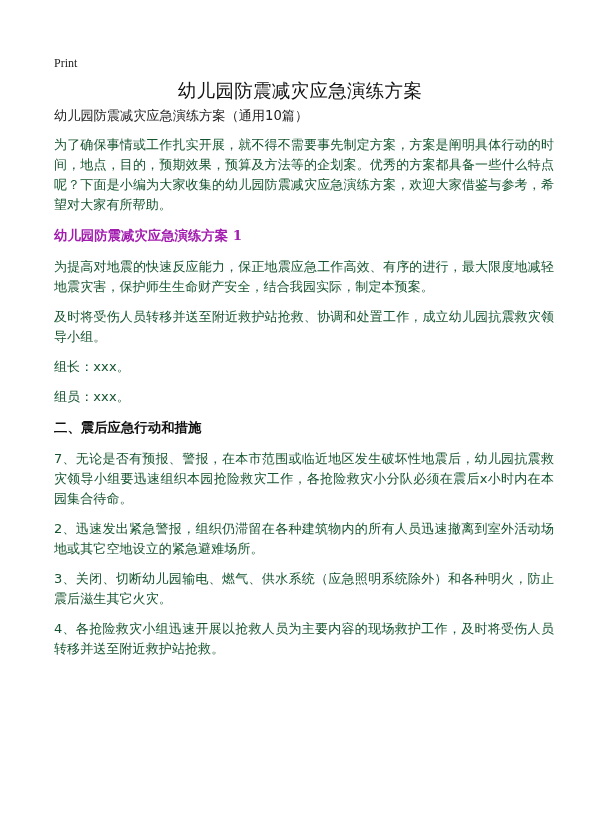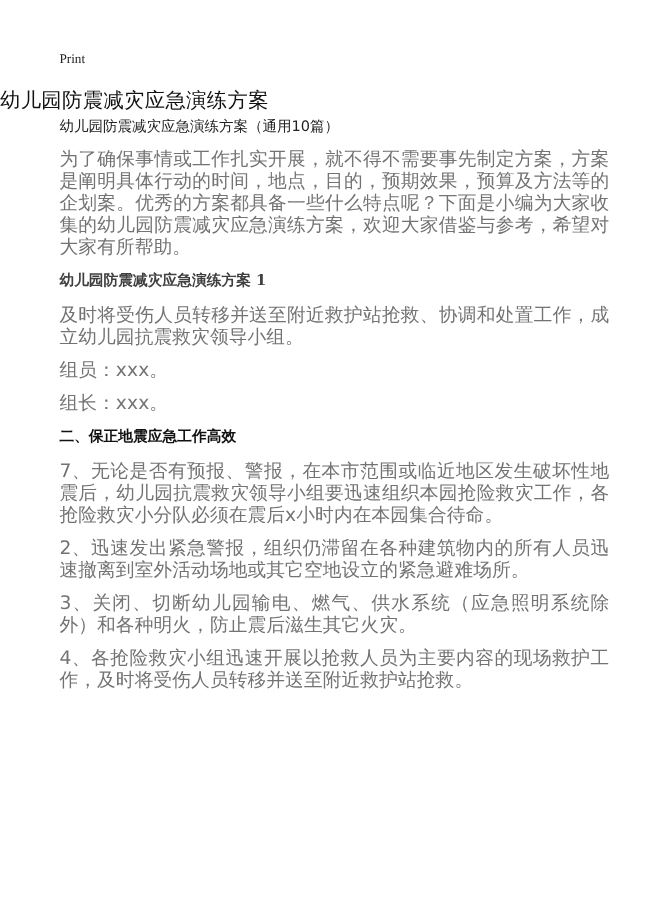--- a/index.html
+++ b/index.html
@@ -17,63 +17,64 @@
     .page {
       position: absolute;
       left: 0; top: 0;
       width: 600px;
       height: 828px;
       background: #ffffff;
     }
     .print-link {
       position: absolute;
       left: 54px;
-      top: 46px;
+      top: 56px;
       font-family: "Liberation Serif", "DejaVu Serif", serif;
       font-size: 12px;
       color: #222;
       text-decoration: none;
       cursor: pointer;
     }
     .doc-title {
       position: absolute;
       left: 0;
       width: 600px;
       top: 78px;
+      text-align: center;
       font-size: 18.5px;
       font-weight: normal;
       color: #111;
       letter-spacing: 0.3px;
     }
     .content {
       position: absolute;
       left: 54px;
       top: 106px;
       width: 500px;
     }
     .subtitle {
       font-size: 13.2px;
       line-height: 20px;
       color: #222;
       margin-bottom: 9px;
     }
     .para {
-      font-size: 17px;
+      font-size: 13px;
       line-height: 20px;
-      color: #737373;
+      color: #14532d;
       margin-bottom: 10px;
       text-align: justify;
       letter-spacing: 0.1px;
     }
     .section-heading {
       font-family: "DejaVu Serif", "Liberation Serif", serif;
       font-weight: bold;
       font-size: 13.4px;
       line-height: 20px;
-      color: #404040;
+      color: #a21caf;
       margin-bottom: 12px;
       margin-top: 2px;
     }
     .sub-heading {
       font-family: "DejaVu Serif", "Liberation Serif", serif;
       font-weight: bold;
       font-size: 13.4px;
       line-height: 20px;
       color: #111;
       margin-bottom: 12px;
@@ -90,29 +91,30 @@
   <h1 class="doc-title">幼儿园防震减灾应急演练方案</h1>
 
   <div class="content">
 
     <p class="subtitle">幼儿园防震减灾应急演练方案（通用10篇）</p>
 
     <p class="para">为了确保事情或工作扎实开展，就不得不需要事先制定方案，方案是阐明具体行动的时间，地点，目的，预期效果，预算及方法等的企划案。优秀的方案都具备一些什么特点呢？下面是小编为大家收集的幼儿园防震减灾应急演练方案，欢迎大家借鉴与参考，希望对大家有所帮助。</p>
 
     <h2 class="section-heading">幼儿园防震减灾应急演练方案 1</h2>
 
+    <p class="para">为提高对地震的快速反应能力，保正地震应急工作高效、有序的进行，最大限度地减轻地震灾害，保护师生生命财产安全，结合我园实际，制定本预案。</p>
 
 
     <p class="para">及时将受伤人员转移并送至附近救护站抢救、协调和处置工作，成立幼儿园抗震救灾领导小组。</p>
 
+    <p class="para">组长：xxx。</p>
+
     <p class="para">组员：xxx。</p>
 
-    <p class="para">组长：xxx。</p>
-
-    <h3 class="sub-heading">二、保正地震应急工作高效</h3>
+    <h3 class="sub-heading">二、震后应急行动和措施</h3>
 
     <p class="para">7、无论是否有预报、警报，在本市范围或临近地区发生破坏性地震后，幼儿园抗震救灾领导小组要迅速组织本园抢险救灾工作，各抢险救灾小分队必须在震后x小时内在本园集合待命。</p>
     <p class="para">2、迅速发出紧急警报，组织仍滞留在各种建筑物内的所有人员迅速撤离到室外活动场地或其它空地设立的紧急避难场所。</p>
     <p class="para">3、关闭、切断幼儿园输电、燃气、供水系统（应急照明系统除外）和各种明火，防止震后滋生其它火灾。</p>
     <p class="para">4、各抢险救灾小组迅速开展以抢救人员为主要内容的现场救护工作，及时将受伤人员转移并送至附近救护站抢救。</p>
 
   </div>
 </div>
 
 </body></html>

